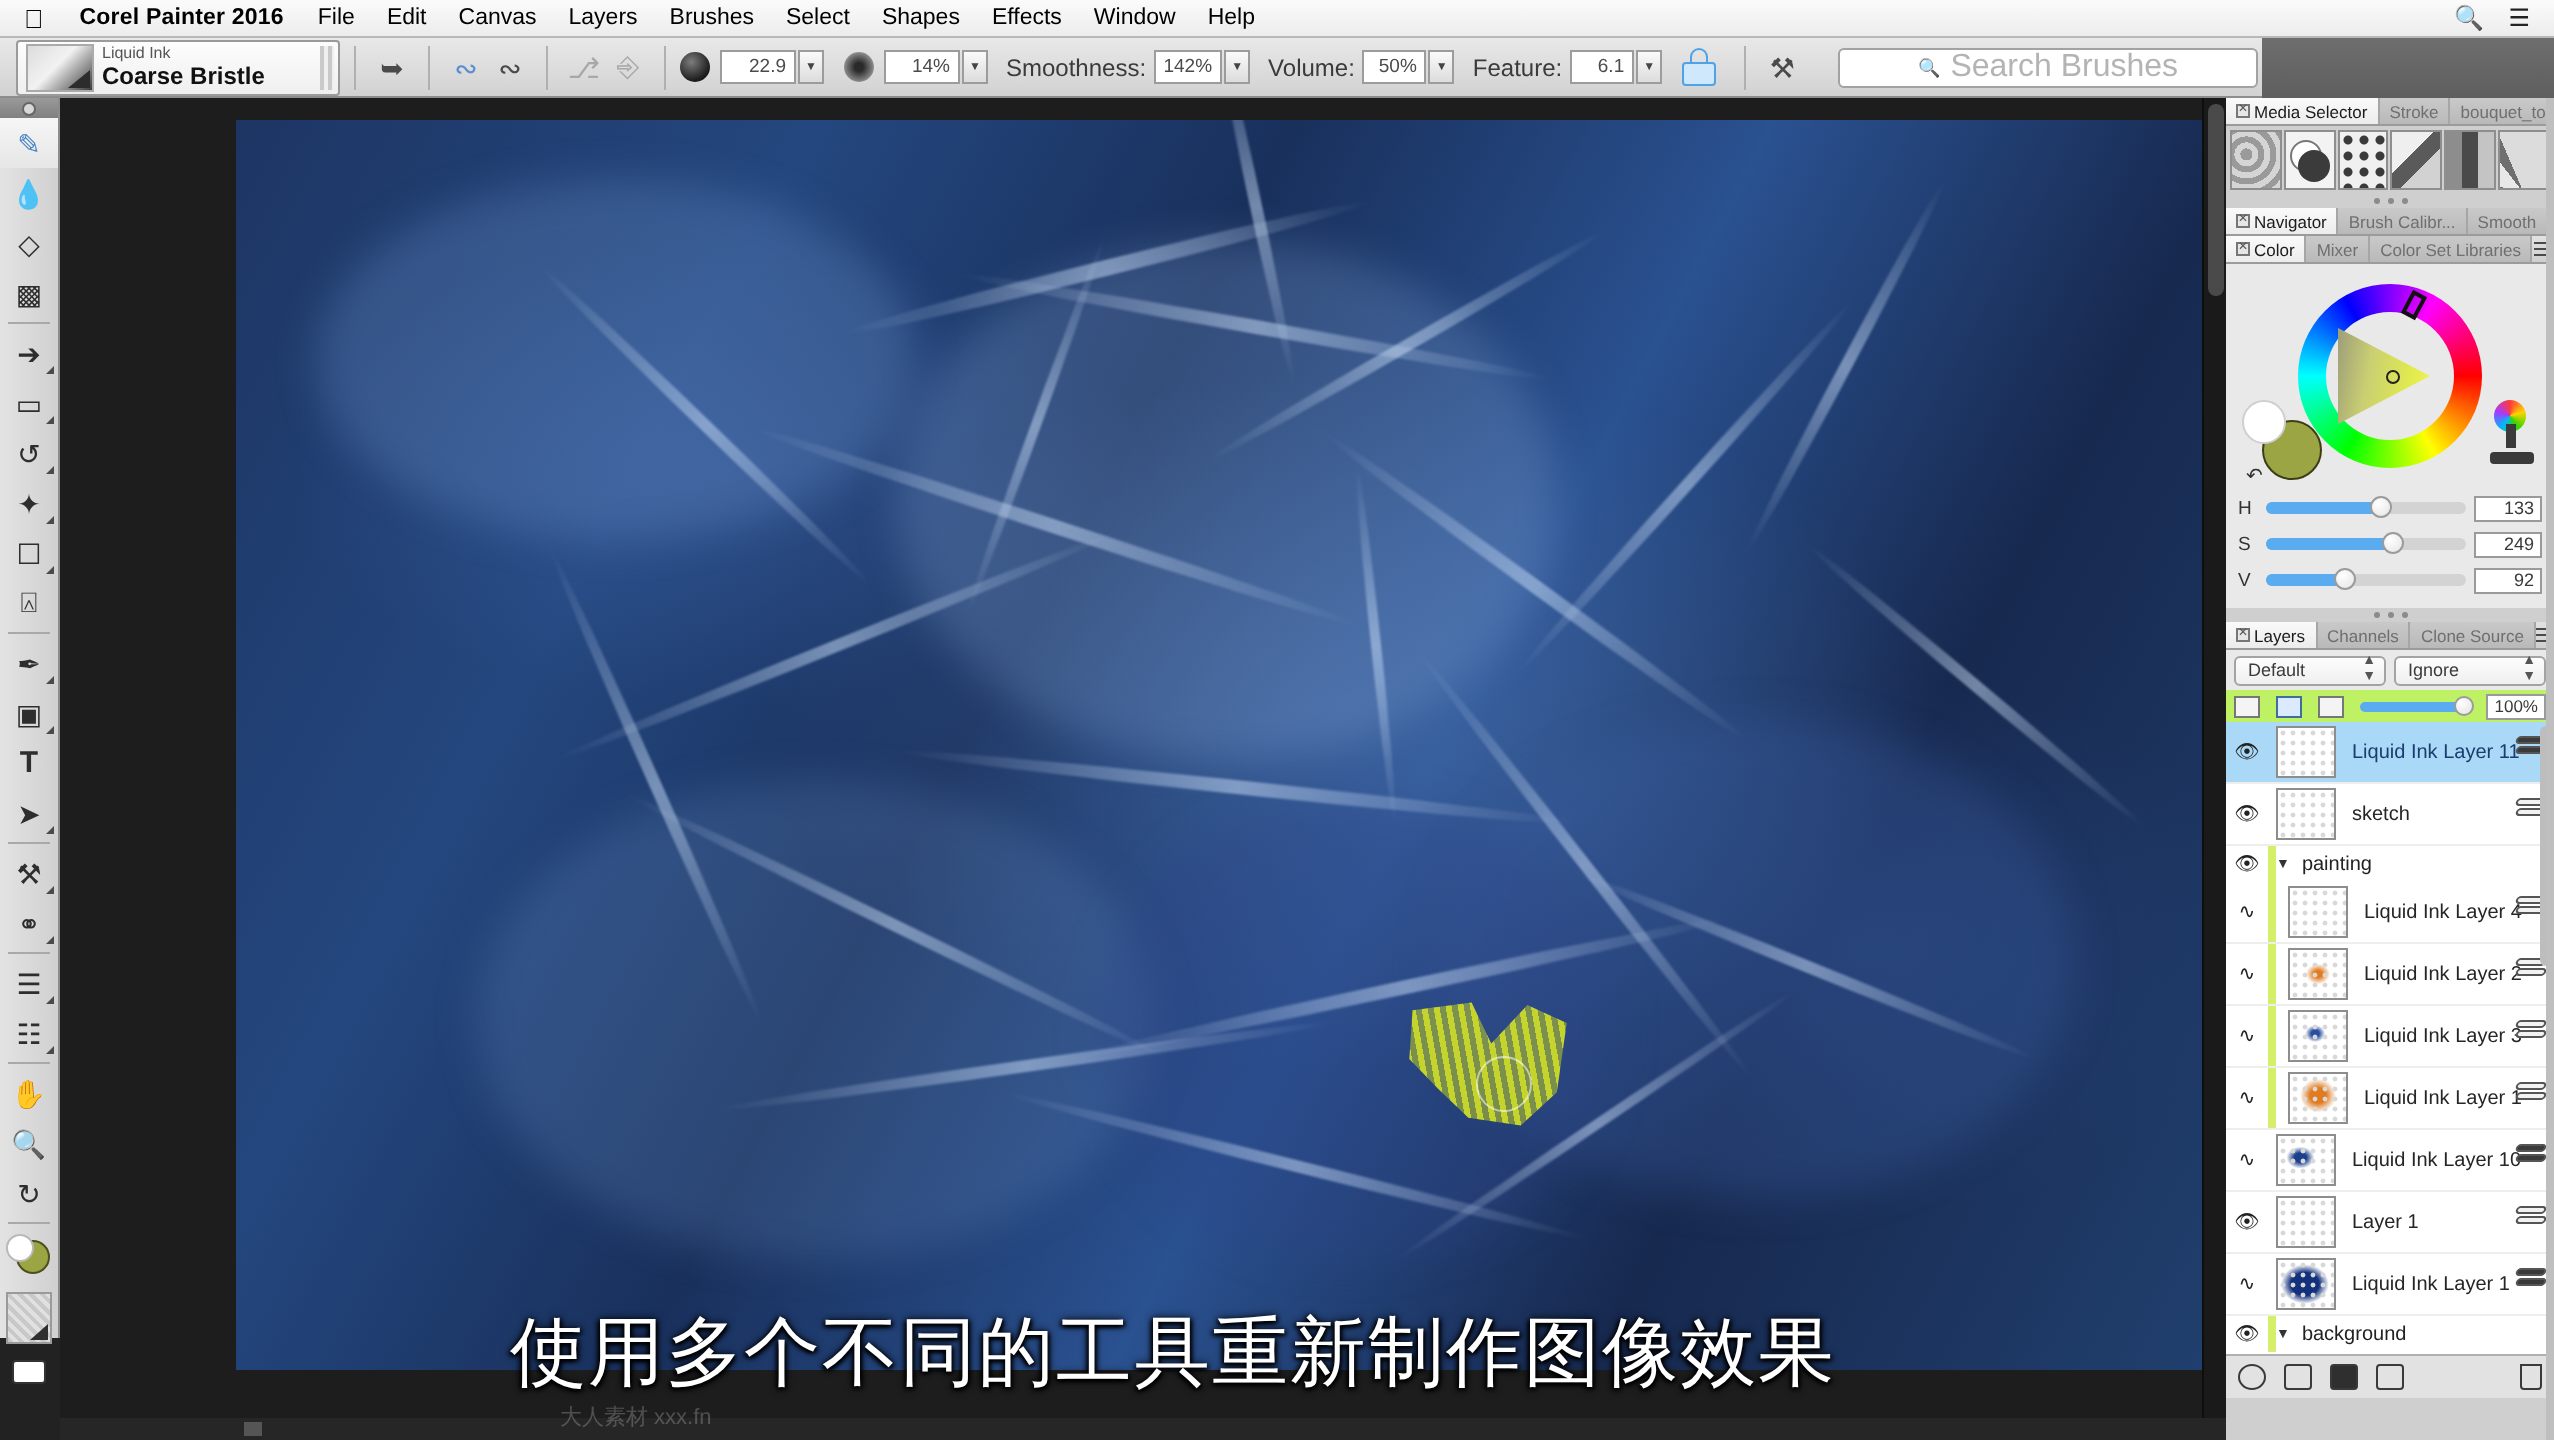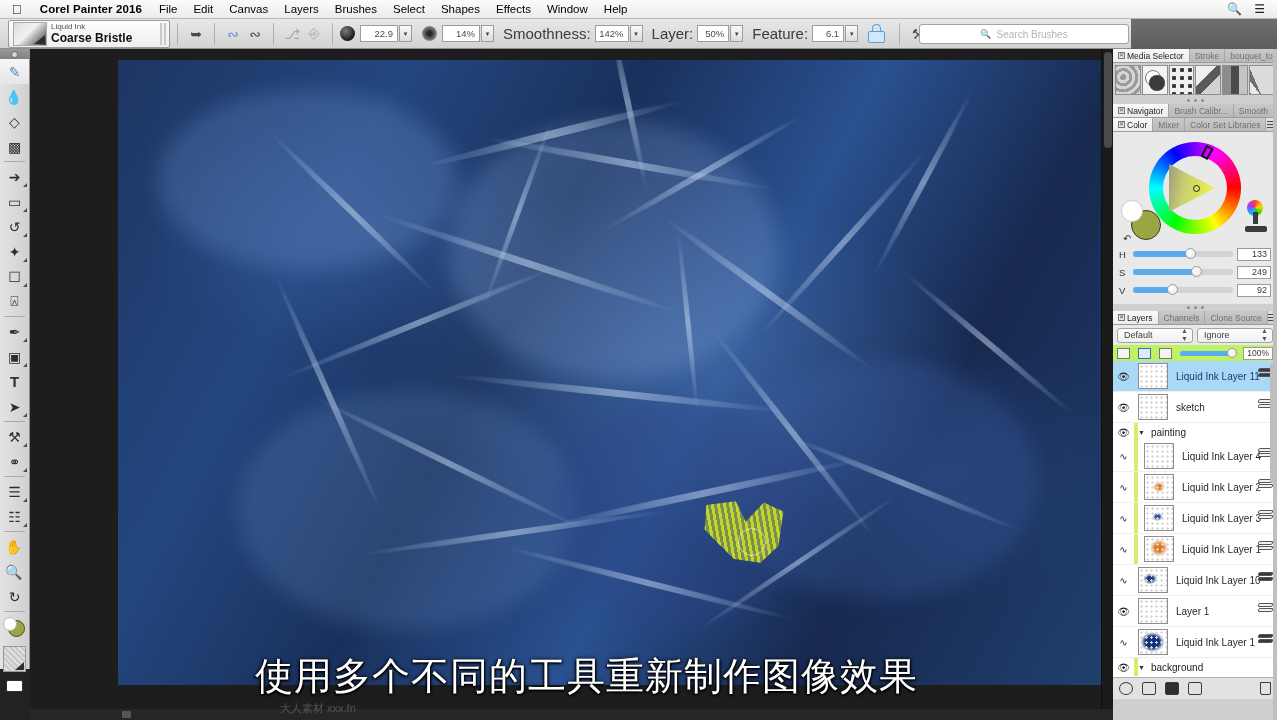--- a/index.html
+++ b/index.html
@@ -67,32 +67,32 @@
   .numfield {
     height: 17px; background: #fff; border: 1px solid #9c9c9c;
     font-size: 9.5px; color: #4b4b4b; display:flex; align-items:center;
     justify-content:flex-end; padding-right:4px;
   }
   .spin {
     width: 13px; height: 17px; margin-left: 1px;
     background: linear-gradient(#fafafa,#dcdcdc); border: 1px solid #9c9c9c;
     display:flex; align-items:center; justify-content:center; font-size:6px; color:#444;
   }
-  .plabel { font-size: 15px; color: #3b3b3b; margin: 0 4px 0 9px; }
+  .plabel { font-size: 12px; color: #3b3b3b; margin: 0 4px 0 9px; }
   .lock-icon { width: 17px; height: 19px; margin-left: 10px; position: relative; }
   .lock-body { position:absolute; bottom:0; left:0; width:17px; height:12px;
       border:1.6px solid #4ea3e8; border-radius:2px; background:#cfe8fb;}
   .lock-shackle { position:absolute; top:0; left:4px; width:9px; height:9px;
       border:1.6px solid #4ea3e8; border-bottom:none; border-radius:5px 5px 0 0;}
   .searchbox {
     position:absolute; right: 148px; top: 5px; width: 210px; height: 20px;
     background:#fff; border:1px solid #a2a2a2; border-radius:3px;
     display:flex; align-items:center; justify-content:center; gap:5px;
   }
-  .searchbox .ph { font-size:10px; color:#b4b4b4; }
+  .searchbox .ph { font-size:16px; color:#b4b4b4; }
   .propbar-right { position:absolute; right:0; top:0; width:146px; height:30px;
       background: linear-gradient(#6e6e6e,#5e5e5e); }
 
   
   .toolbox {
     position:absolute; left:0; top:49px; width:30px; height:620px;
     background: linear-gradient(90deg,#e3e3e3,#d0d0d0);
     border-right:1px solid #8c8c8c;
   }
   .tb-head { height:10px; background:linear-gradient(#9a9a9a,#808080);
@@ -342,21 +342,21 @@
     <div class="spin">▼</div>
 
     <div class="dot-blur" style="margin-left:10px"></div>
     <div class="numfield" style="width:38px;margin-left:5px">14%</div>
     <div class="spin">▼</div>
 
     <span class="plabel">Smoothness:</span>
     <div class="numfield" style="width:34px">142%</div>
     <div class="spin">▼</div>
 
-    <span class="plabel">Layer:</span>
+    <span class="plabel">Volume:</span>
     <div class="numfield" style="width:32px">50%</div>
     <div class="spin">▼</div>
 
     <span class="plabel">Feature:</span>
     <div class="numfield" style="width:32px">6.1</div>
     <div class="spin">▼</div>
 
     <div class="lock-icon">
       <div class="lock-shackle"></div>
       <div class="lock-body"></div>

